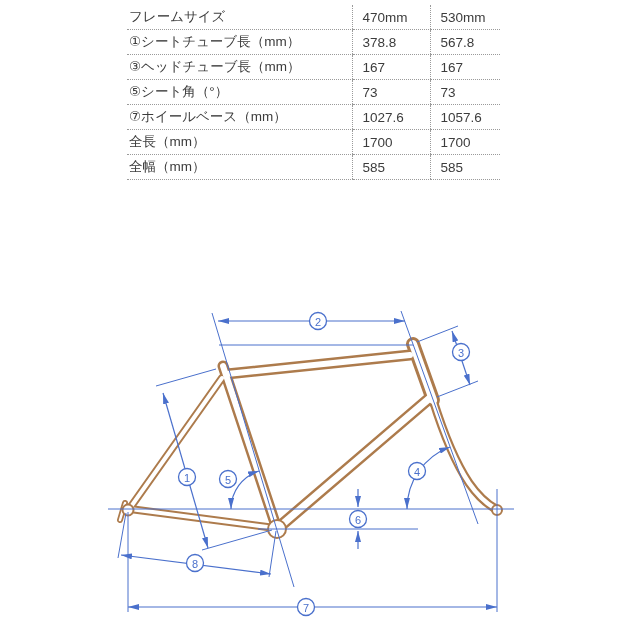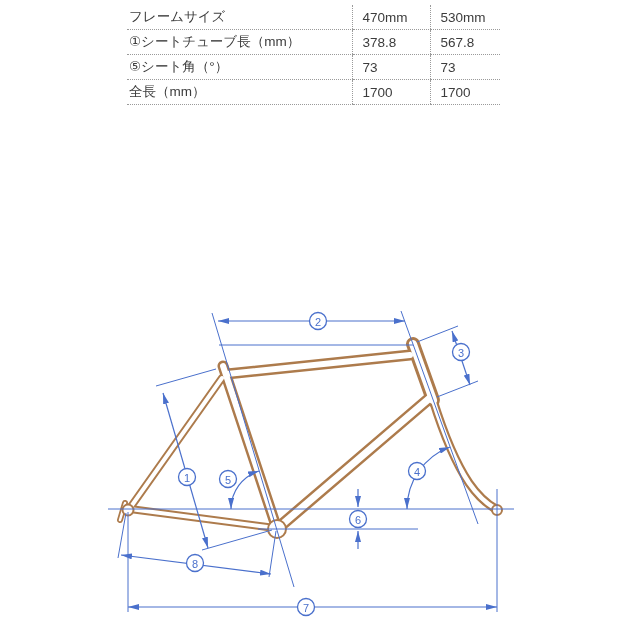--- a/index.html
+++ b/index.html
@@ -47,28 +47,43 @@
     <td>フレームサイズ</td>
     <td class="val">470mm</td>
     <td class="val">530mm</td>
   </tr>
   <tr>
     <td>①シートチューブ長（mm）</td>
     <td class="val">378.8</td>
     <td class="val">567.8</td>
   </tr>
   <tr>
+    <td>③ヘッドチューブ長（mm）</td>
+    <td class="val">167</td>
+    <td class="val">167</td>
+  </tr>
+  <tr>
     <td>⑤シート角（°）</td>
     <td class="val">73</td>
     <td class="val">73</td>
   </tr>
   <tr>
+    <td>⑦ホイールベース（mm）</td>
+    <td class="val">1027.6</td>
+    <td class="val">1057.6</td>
+  </tr>
+  <tr>
     <td>全長（mm）</td>
     <td class="val">1700</td>
     <td class="val">1700</td>
+  </tr>
+  <tr>
+    <td>全幅（mm）</td>
+    <td class="val">585</td>
+    <td class="val">585</td>
   </tr>
   </tbody>
 </table>
 
 <svg class="diagram" viewBox="0 0 620 620" aria-hidden="true">
   <defs>
     <marker id="arr" viewBox="0 0 11 6" refX="11" refY="3" markerWidth="11" markerHeight="6" markerUnits="userSpaceOnUse" orient="auto-start-reverse">
       <path d="M0,0 L11,3 L0,6 Z" fill="#4a70cc"></path>
     </marker>
   </defs>

